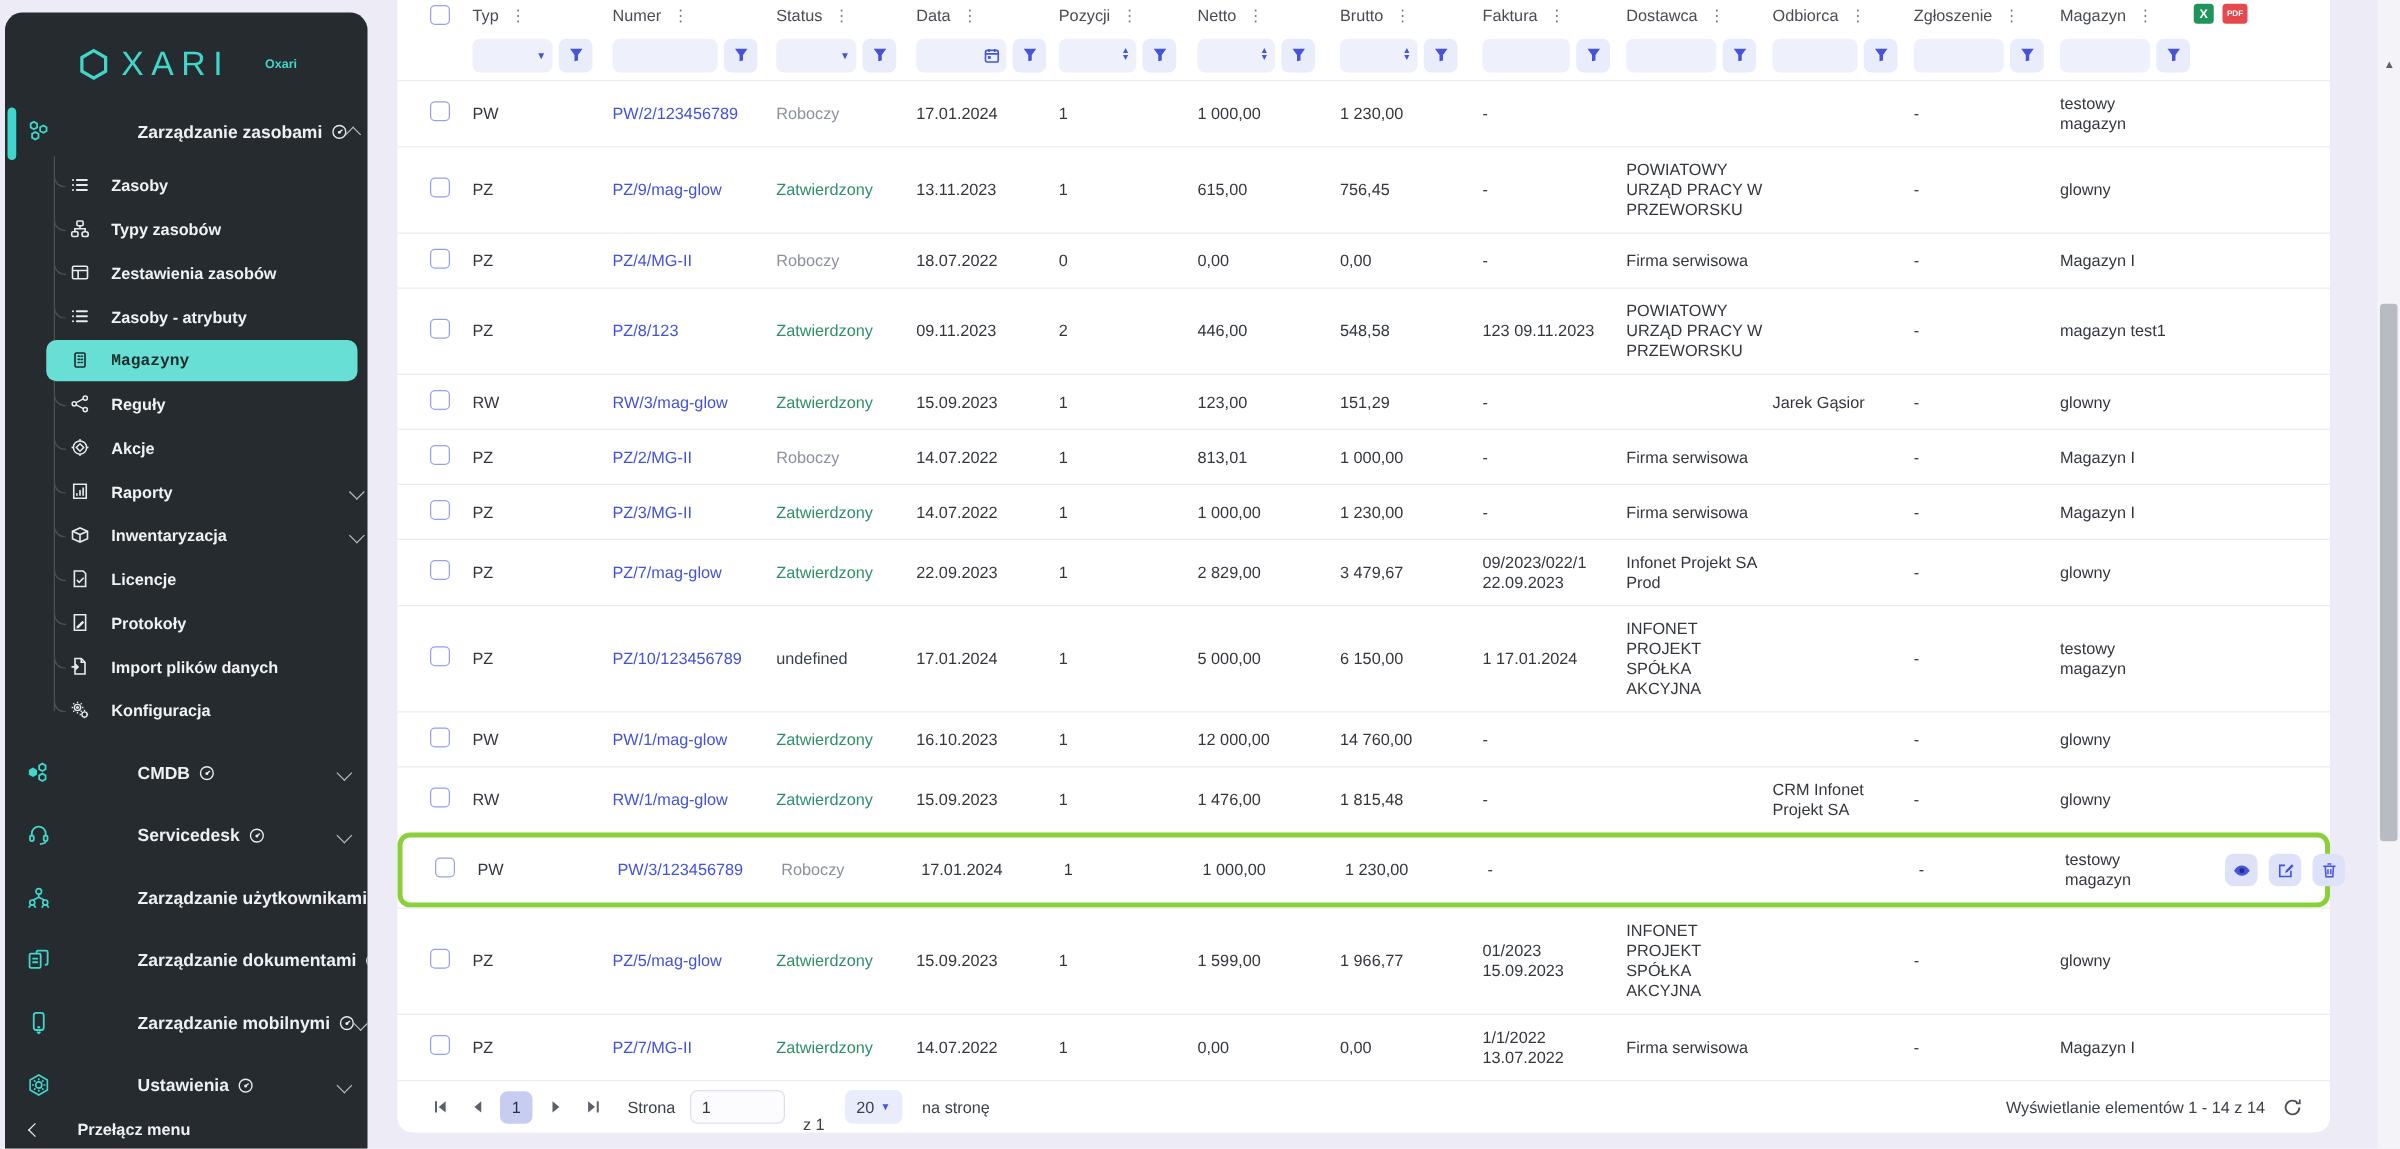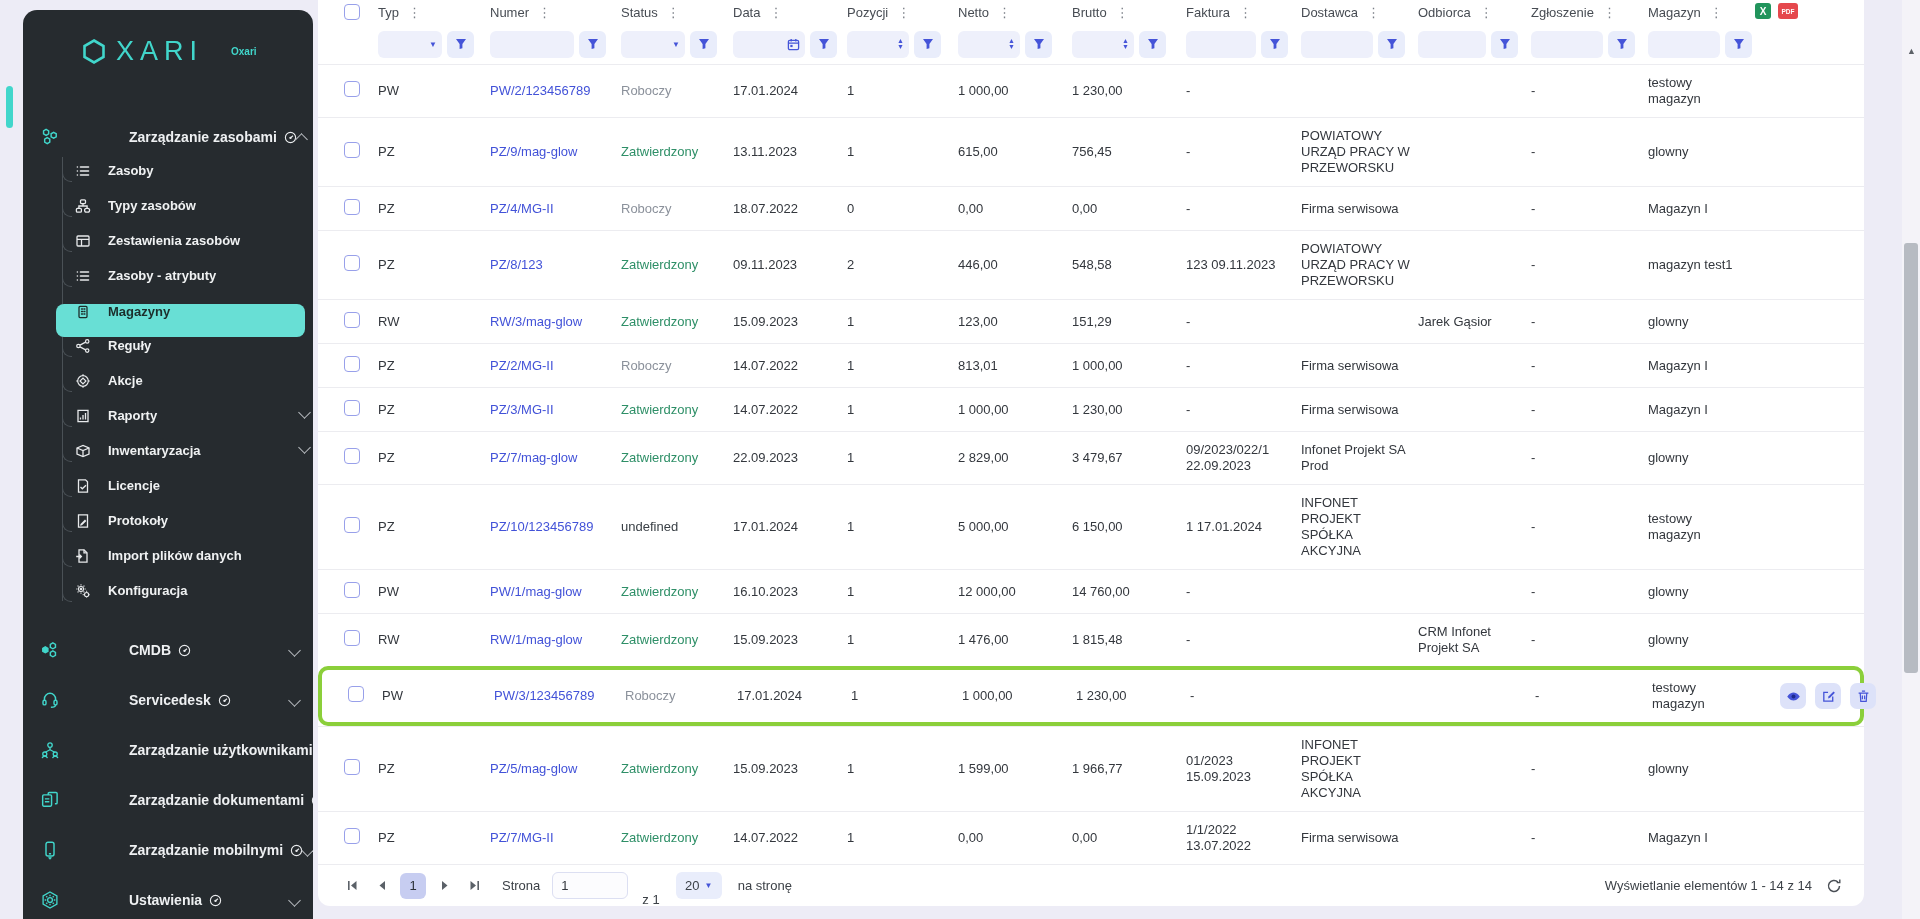--- a/index.html
+++ b/index.html
@@ -5,23 +5,23 @@
   * { margin:0; padding:0; box-sizing:border-box; }
   html,body { width:1920px; height:919px; }
   body {
     position:relative; overflow:hidden;
     background:#edecf6;
     font-family:"Liberation Sans", sans-serif;
     color:#33373d;
   }
   
   .sidebar {
-    position:absolute; left:23px; top:10px; width:290px; height:909px;
+    position:absolute; left:4px; top:10px; width:290px; height:909px;
     background:#262b2f; border-radius:14px 14px 0 0;
-    display:flex; flex-direction:column; overflow:hidden;gap:32px;
+    display:flex; flex-direction:column; overflow:hidden;
   }
   .active-indicator {
     position:absolute; left:6px; top:86px; width:7px; height:42px;
     background:#41d6cb; border-radius:4px; z-index:5;
   }
   .logo-row { display:flex; align-items:center; gap:9px; padding:26px 0 10px 58px; }
   .logo-hex { color:#41d6cb; }
   .logo-text { color:#41d6cb; font-size:27px; font-weight:300; letter-spacing:6px; }
   .logo-sub { color:#41d6cb; font-size:10px; font-weight:700; margin-left:19px; }
   .nav { flex:1; display:flex; flex-direction:column; padding-top:6px; }
@@ -31,29 +31,29 @@
     cursor:pointer;
   }
   .main-item .mi-icon { width:24px; height:20px; margin-right:18px; color:#41d6cb; flex:0 0 auto; }
   .main-item .label { white-space:nowrap;margin-left:48px; }
   .gauge { margin-left:7px; color:#e8eaec; flex:0 0 auto; }
   .chev { margin-left:auto; width:9px; height:9px; border-right:1.6px solid #b9bec2; border-bottom:1.6px solid #b9bec2; transform:rotate(45deg); flex:0 0 auto; }
   .chev.up { transform:rotate(225deg); margin-top:5px; }
   .subtree { position:relative; margin-top:8px; }
   .subtree::before { content:""; position:absolute; left:39px; top:-6px; bottom:17px; width:1px; background:#4a5156; }
   .sub-item {
-    position:relative; display:flex; height:35px;
+    position:relative; display:flex; align-items:center; height:35px;
     padding-left:52px; color:#f0f2f3; font-size:13px; font-weight:700; cursor:pointer;
   }
   .sub-item::before {
     content:""; position:absolute; left:39px; top:calc(50% - 15px); width:9px; height:15px;
     border-left:1px solid #4a5156; border-bottom:1px solid #4a5156; border-bottom-left-radius:9px;
   }
   .sub-item .si-icon { width:17px; height:17px; margin-right:16px; color:#e8eaec; flex:0 0 auto; }
-  .sub-item.active { background:#68dfd5; border-radius:8px; margin:1px 8px 1px 33px; padding-left:19px; height:33px; color:#1c2e2b; }
+  .sub-item.active { background:#68dfd5; border-radius:8px; margin:1px 8px 1px 33px; padding-left:19px; height:33px; color:#1c2e2b;font-family:Liberation Mono, monospace; }
   .sub-item.active::before { display:none; }
   .sub-item.active .si-icon { color:#1c2e2b; }
   .sub-item .chev { margin-right:4px; }
   .menu-toggle { display:flex; align-items:center; margin-top:auto; padding:10px 14px 12px 20px; color:#eef0f2; font-size:13px; font-weight:700; cursor:pointer; }
   .menu-toggle .back-chev { width:8px; height:8px; border-left:1.8px solid #e8eaec; border-bottom:1.8px solid #e8eaec; transform:rotate(45deg); margin-right:30px; }
   
   .card {
     position:absolute; left:318px; top:0; width:1546px;
     background:#ffffff; border-radius:0 0 12px 12px;
     --cols:34px 112px 131px 112px 114px 111px 114px 114px 115px 117px 113px 117px 128px 1fr;

